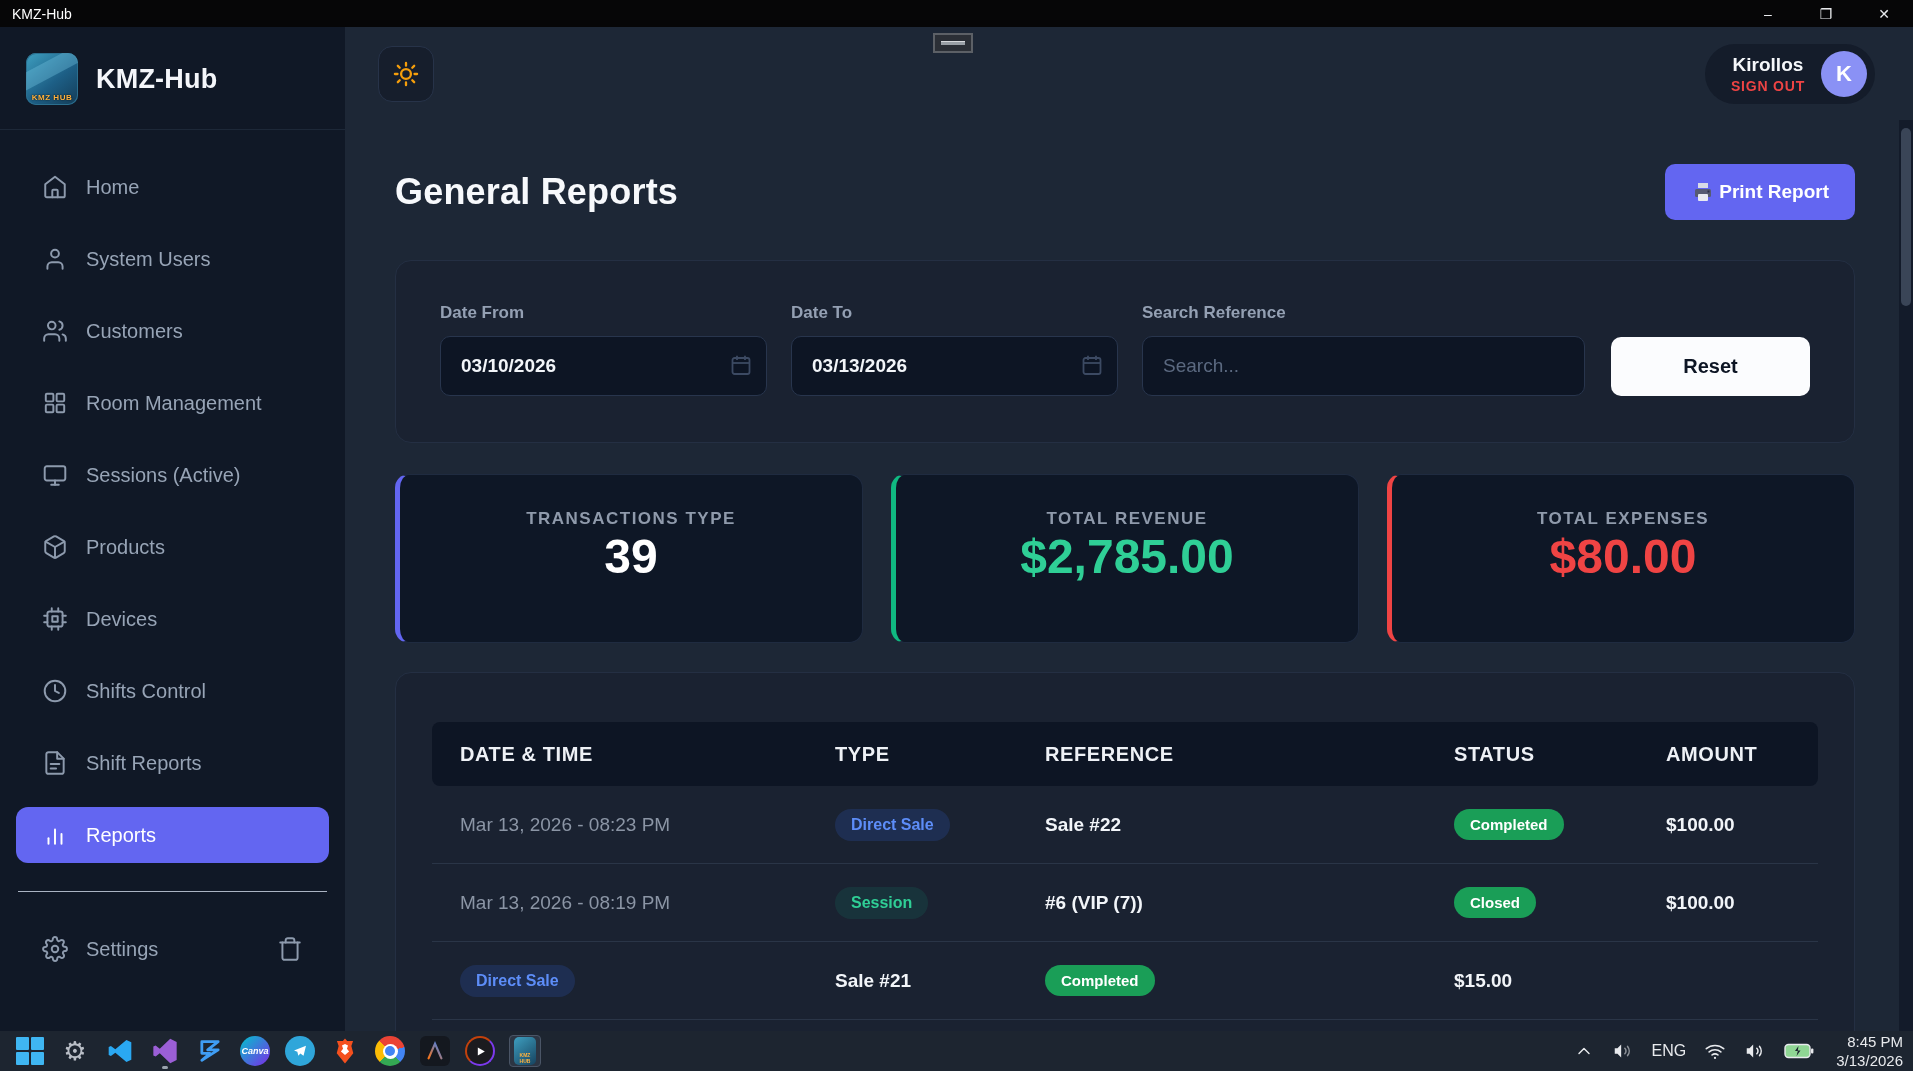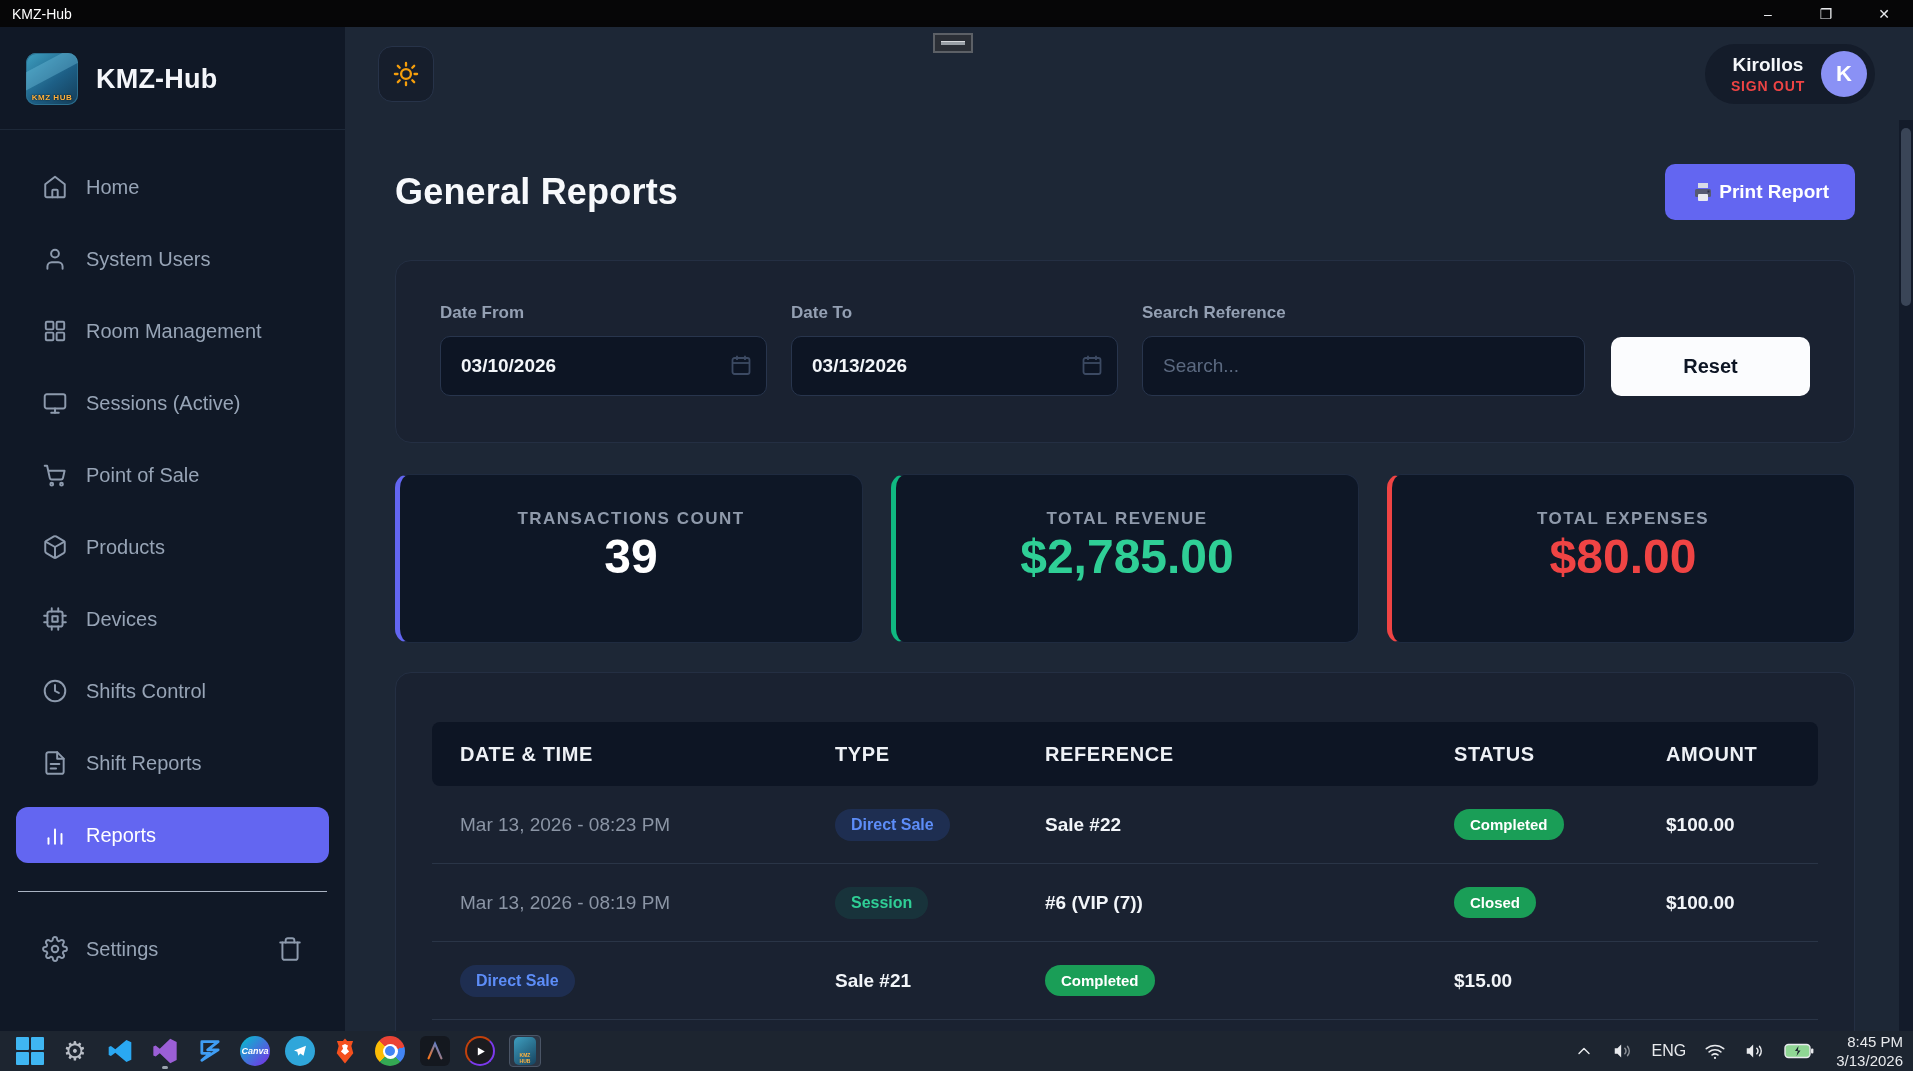--- a/index.html
+++ b/index.html
@@ -143,42 +143,43 @@
       </div>
       <div class="nav-item">
         <svg viewBox="0 0 24 24">
             <path d="M19 21v-2a4 4 0 0 0-4-4H9a4 4 0 0 0-4 4v2"></path>
             <circle cx="12" cy="7" r="3.6"></circle>
           </svg>
         <span>System Users</span>
       </div>
       <div class="nav-item">
         <svg viewBox="0 0 24 24">
+            <path d="M16 21v-2a4 4 0 0 0-4-4H6a4 4 0 0 0-4 4v2"></path>
+            <circle cx="9" cy="7" r="3.5"></circle>
+            <path d="M22 21v-2a4 4 0 0 0-3-3.87"></path>
+            <path d="M16 3.13a4 4 0 0 1 0 7.75"></path>
+          </svg>
+        <span>Customers</span>
+      </div>
+      <div class="nav-item">
+        <svg viewBox="0 0 24 24">
             <rect x="3.5" y="3.5" width="7" height="7" rx="1"></rect>
             <rect x="13.5" y="3.5" width="7" height="7" rx="1"></rect>
             <rect x="3.5" y="13.5" width="7" height="7" rx="1"></rect>
             <rect x="13.5" y="13.5" width="7" height="7" rx="1"></rect>
           </svg>
         <span>Room Management</span>
       </div>
       <div class="nav-item">
         <svg viewBox="0 0 24 24">
             <rect x="2.5" y="4" width="19" height="13" rx="2"></rect>
             <line x1="8.5" y1="21" x2="15.5" y2="21"></line>
             <line x1="12" y1="17" x2="12" y2="21"></line>
           </svg>
         <span>Sessions (Active)</span>
-      </div>
-      <div class="nav-item">
-        <svg viewBox="0 0 24 24">
-            <circle cx="9" cy="20.5" r="1.3"></circle>
-            <circle cx="18" cy="20.5" r="1.3"></circle>
-            <path d="M2.5 3.5h2.2l2.5 11.2a1.8 1.8 0 0 0 1.8 1.4h8.6a1.8 1.8 0 0 0 1.75-1.4l1.5-6.7H6"></path>
-          </svg>
-        <span>Point of Sale</span>
       </div>
       <div class="nav-item">
         <svg viewBox="0 0 24 24">
             <path d="M21 8a2 2 0 0 0-1-1.73l-7-4a2 2 0 0 0-2 0l-7 4A2 2 0 0 0 3 8v8a2 2 0 0 0 1 1.73l7 4a2 2 0 0 0 2 0l7-4A2 2 0 0 0 21 16Z"></path>
             <path d="m3.3 7 8.7 5 8.7-5"></path>
             <path d="M12 22V12"></path>
           </svg>
         <span>Products</span>
       </div>
       <div class="nav-item">
@@ -288,21 +289,21 @@
           <span class="field-label">Search Reference</span>
           <div class="input-wrap">
             <input class="text-input w-search" placeholder="Search..." style="">
           </div>
         </div>
         <button class="reset-btn">Reset</button>
       </div>
 
       <div class="stats">
         <div class="stat-card indigo">
-          <div class="stat-label">TRANSACTIONS COUNT</div>
+          <div class="stat-label">TRANSACTIONS TYPE</div>
           <div class="stat-value white">39</div>
         </div>
         <div class="stat-card green">
           <div class="stat-label">TOTAL REVENUE</div>
           <div class="stat-value green">$2,785.00</div>
         </div>
         <div class="stat-card red">
           <div class="stat-label">TOTAL EXPENSES</div>
           <div class="stat-value red">$80.00</div>
         </div>

